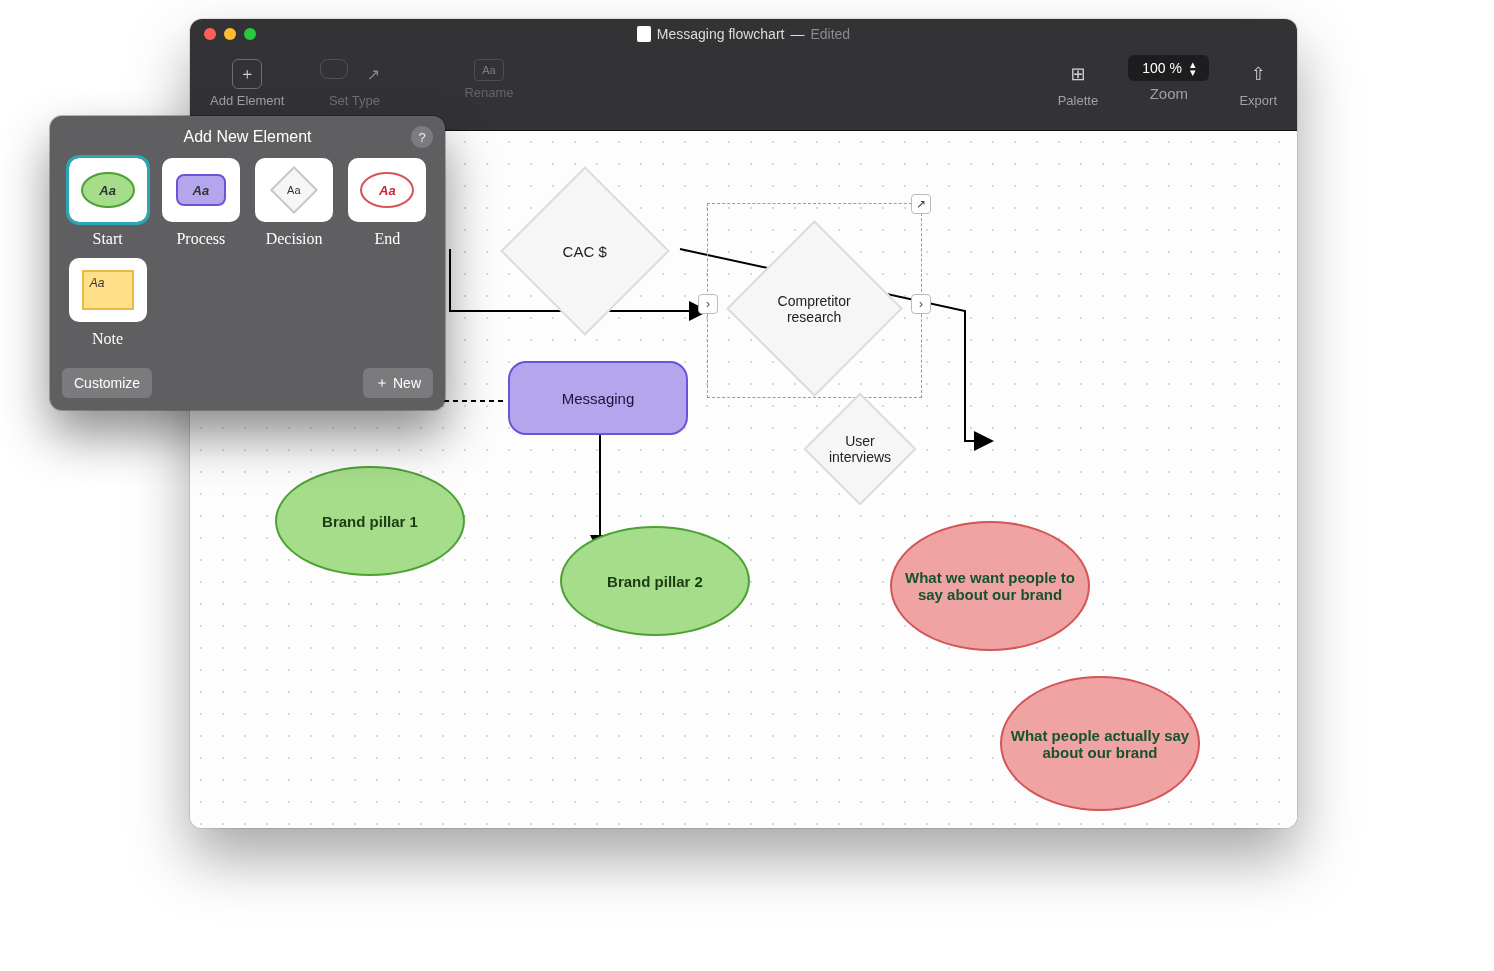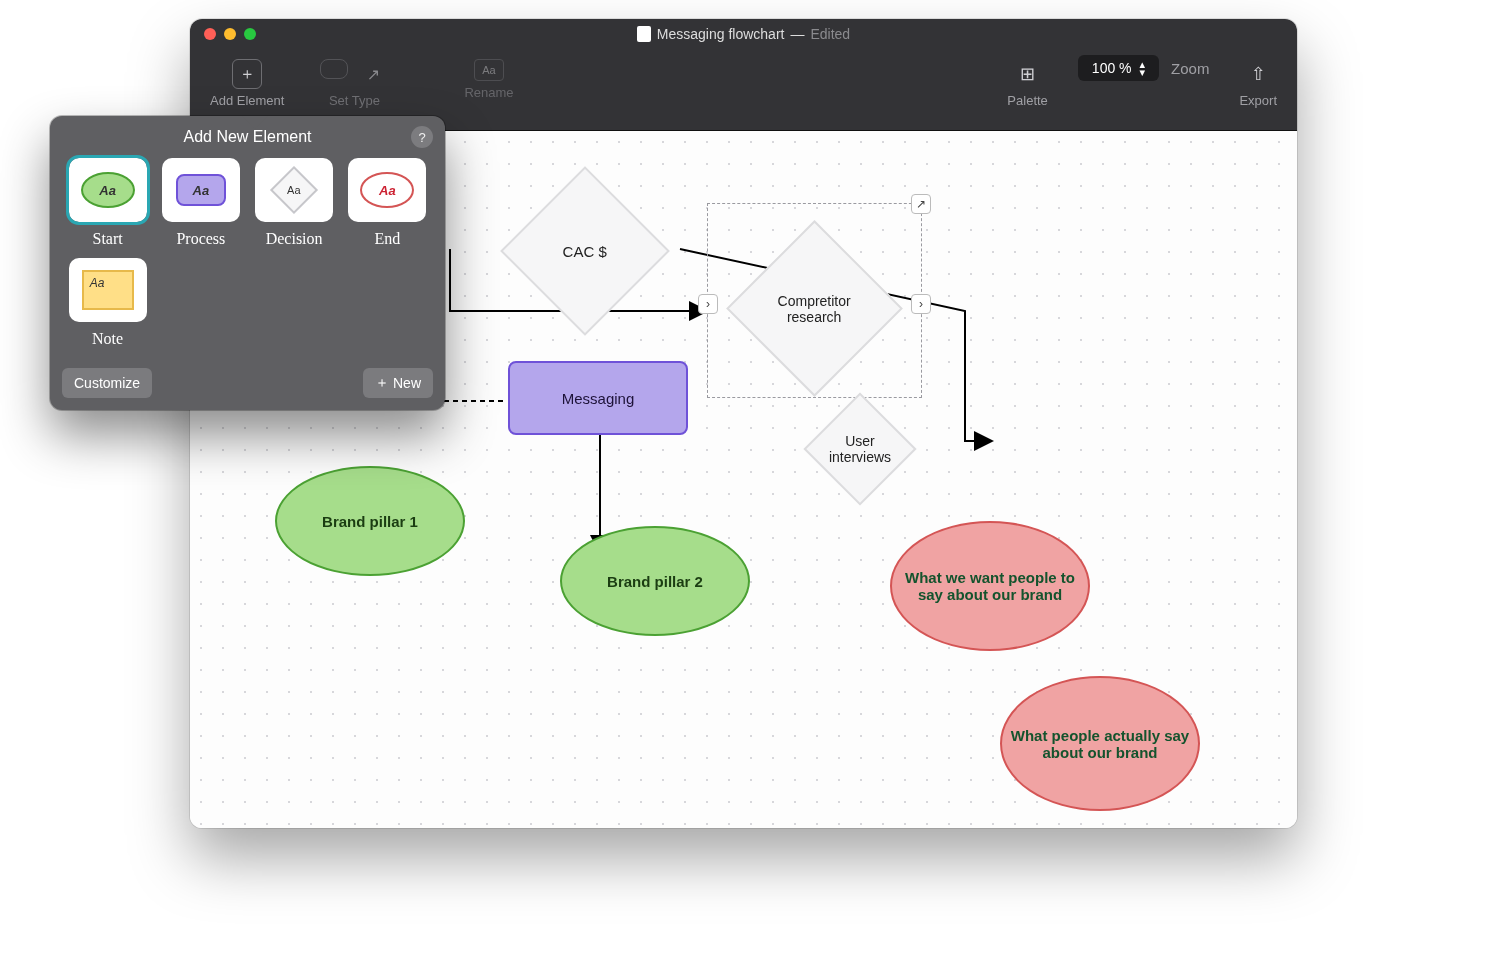--- a/index.html
+++ b/index.html
@@ -56,42 +56,42 @@
   }
   .tb-icon {
     width: 30px; height: 30px; border: 1px solid #6e6e72; border-radius: 6px;
     display: flex; align-items: center; justify-content: center;
     color: #d0d0d4; font-size: 16px;
   }
   .tb-icon.noframe { border: none; }
   .tb-group { display: flex; gap: 10px; }
   .tb-spacer { flex: 1; }
   .tb-zoom {
-    display: flex; flex-direction: row; align-items: center; gap: 12px;
+    display: flex; flex-direction: column; align-items: center; gap: 4px;
   }
   .zoom-box {
     background: #1d1d1f; color: #fff; border-radius: 6px;
     padding: 5px 14px; font-size: 14px; display: flex; align-items: center; gap: 8px;
   }
   .canvas {
     flex: 1; position: relative; background: #fdfdfd;
     background-image: radial-gradient(circle, #d7d7db 1.2px, transparent 1.2px);
     background-size: 22px 22px;
     overflow: hidden;
   }
   .shape {
     position: absolute;
     display: flex; align-items: center; justify-content: center;
     text-align: center; font-size: 15px; font-weight: 600;
     padding: 6px;
   }
   .ellipse { border-radius: 50%; }
   .green-shape { background: #a6dd8b; border: 2.5px solid #4ba133; color: #1b3d12; }
   .red-shape { background: #f0a3a3; border: 2.5px solid #d45555; color: #14532d; }
-  .process-shape { background: #b4a6ec; border: 2.5px solid #6f52d8; color: #1d1238; border-radius: 8px; }
+  .process-shape { background: #b4a6ec; border: 2.5px solid #6f52d8; color: #1d1238; border-radius: 18px; }
   .diamond {
     background: #f6f6f7; border: 2px solid #dcdcde;
     transform: rotate(45deg);
   }
   .diamond > span { transform: rotate(-45deg); display: block; text-align: center; font-weight: 400; color: #222; }
   .selection-box {
     position: absolute; border: 1.5px dashed #9a9aa0;
     background: transparent;
   }
   .sel-handle {

